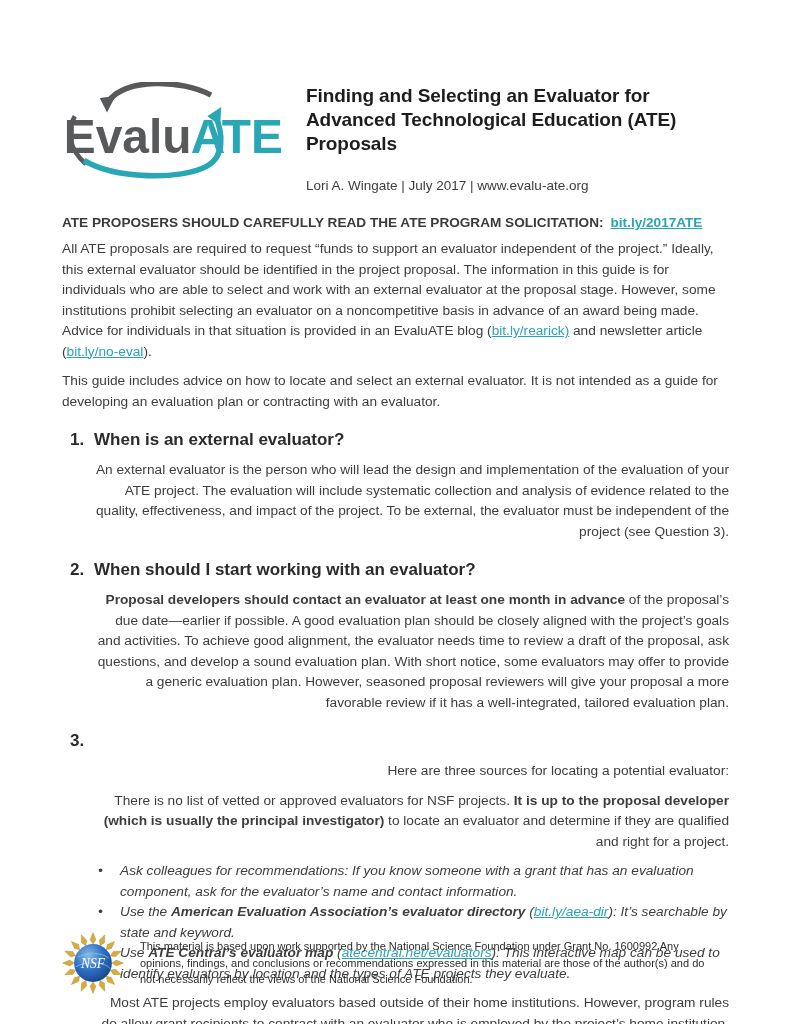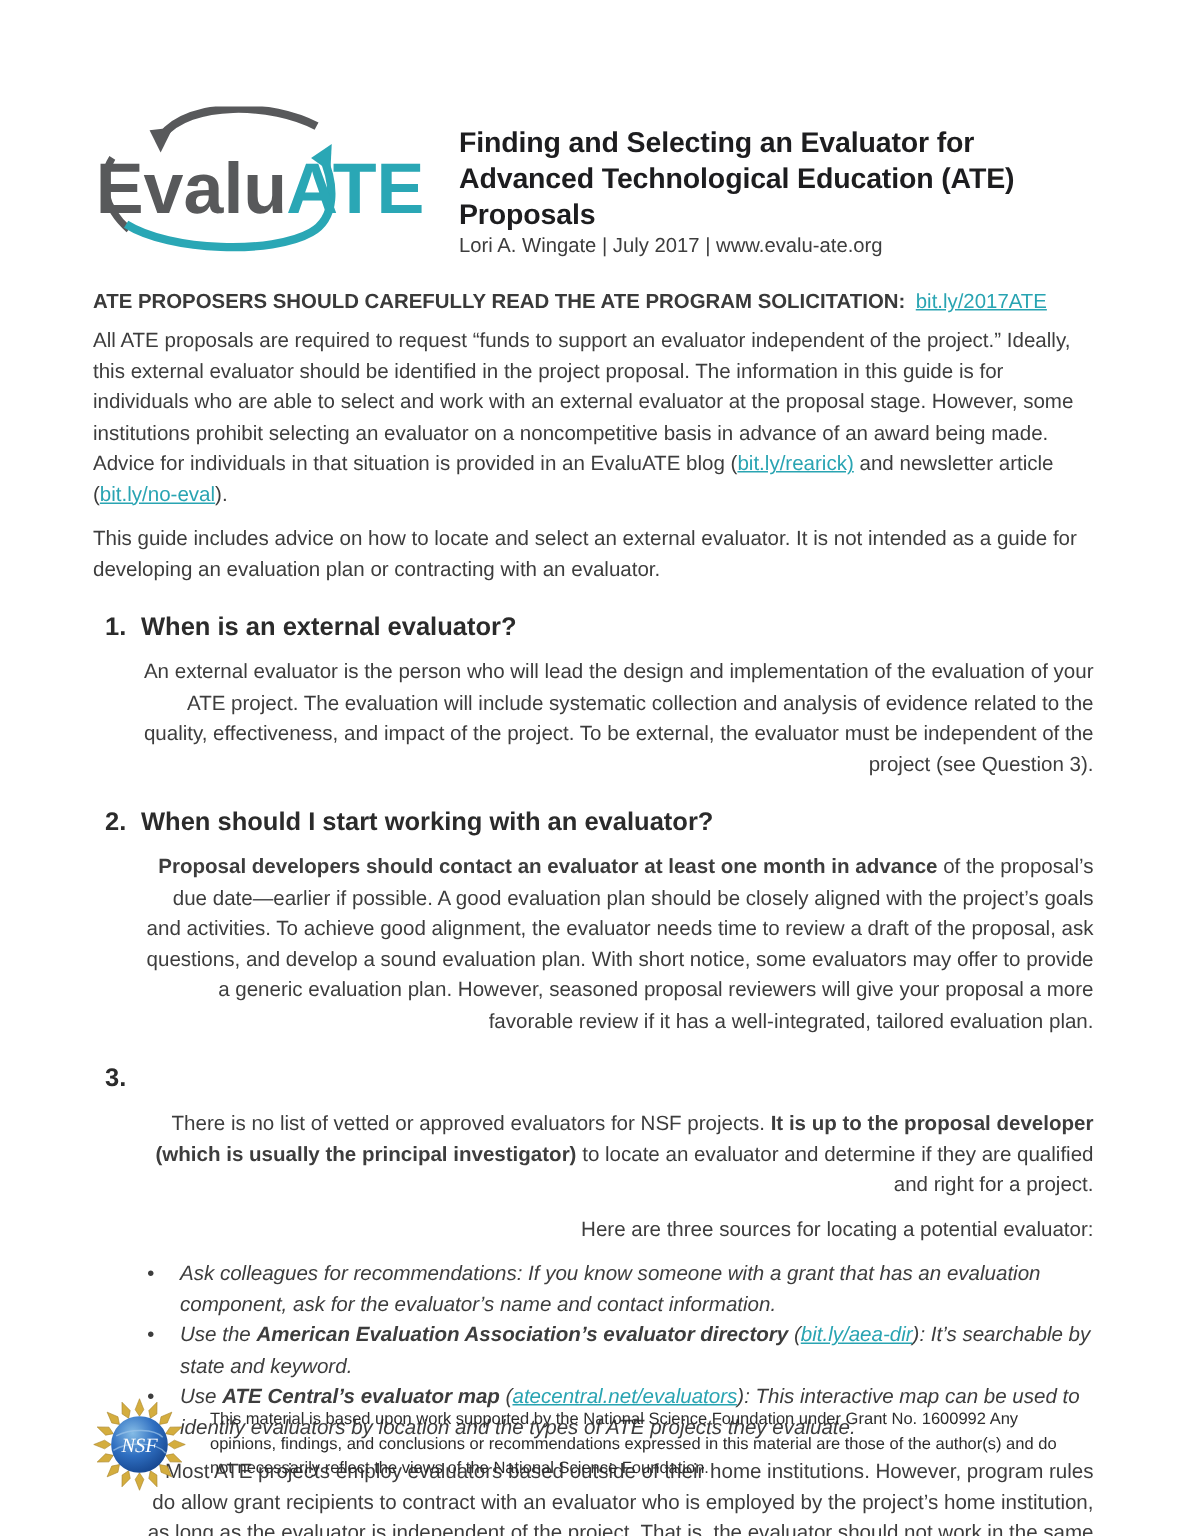--- a/index.html
+++ b/index.html
@@ -7,24 +7,24 @@
     width:791px;height:1024px;background:#ffffff;position:relative;overflow:hidden;
     font-family:"Liberation Sans",sans-serif;color:#3d3d3d;
   }
   .content{padding:68px 62px 0 62px;}
   
   .brand-row{display:flex;align-items:center;gap:14px;}
   .logo-wrap{width:230px;height:98px;flex:none;}
   .logo-wrap svg{width:100%;height:100%;display:block;}
   .title-block{padding-top:16px;}
   h1{font-size:19px;line-height:24px;margin:0;color:#1d1d1f;font-weight:bold;max-width:440px;letter-spacing:-.1px;}
-  .byline{font-size:13.5px;margin-top:0;color:#3d3d3d;}
+  .byline{font-size:13.5px;margin-top:22px;color:#3d3d3d;}
   
   .solicitation{font-weight:bold;font-size:13.6px;color:#3a3a3a;margin:22px 0 6px 0;}
-  .sol-link{margin-left:7px;font-weight:normal;}
+  .sol-link{margin-left:7px;font-weight:bold;}
   p.body{font-size:13.7px;line-height:20.5px;margin:9px 0;color:#3d3d3d;}
   .lnk{color:#29a4b2;text-decoration:underline;cursor:pointer;}
   .it{}
   .bd{font-weight:bold;}
   
   .sec-h{display:flex;font-weight:bold;font-size:17px;color:#2b2b2b;margin:17px 0 5px 0;line-height:22px;}
   .sec-h .num{width:24px;padding-left:8px;flex:none;}
   .sec-body{margin-left:33px;text-align:right;}
   ul.blist{margin:4px 0 8px 33px;padding:0;list-style:none;font-style:italic;}
   ul.blist li{position:relative;padding-left:25px;font-size:13.7px;line-height:20.5px;color:#3d3d3d;}
@@ -80,22 +80,22 @@
     <span>When should I start working with an evaluator?</span>
   </div>
   <div class="sec-body">
     <p class="body"><span class="bd">Proposal developers should contact an evaluator at least one month in advance</span><span> of the proposal’s due date—earlier if possible. A good evaluation plan should be closely aligned with the project’s goals and activities. To achieve good alignment, the evaluator needs time to review a draft of the proposal, ask questions, and develop a sound evaluation plan. With short notice, some evaluators may offer to provide a generic evaluation plan. However, seasoned proposal reviewers will give your proposal a more favorable review if it has a well-integrated, tailored evaluation plan.</span></p>
   </div>
 
   <div class="sec-h">
     <span class="num">3.</span>
   </div>
   <div class="sec-body">
+    <p class="body"><span>Here are three sources for locating a potential evaluator:</span></p>
     <p class="body"><span>There is no list of vetted or approved evaluators for NSF projects. </span><span class="bd">It is up to the proposal developer (which is usually the principal investigator)</span><span> to locate an evaluator and determine if they are qualified and right for a project.</span></p>
-    <p class="body"><span>Here are three sources for locating a potential evaluator:</span></p>
   </div>
   <ul class="blist">
     <li><span>Ask colleagues for recommendations: If you know someone with a grant that has an evaluation component, ask for the evaluator’s name and contact information.</span></li>
     <li><span>Use the </span><span class="bd">American Evaluation Association’s evaluator directory</span><span> (</span><a class="lnk">bit.ly/aea-dir</a><span>): It’s searchable by state and keyword.</span></li>
     <li><span>Use </span><span class="bd">ATE Central’s evaluator map</span><span> (</span><a class="lnk">atecentral.net/evaluators</a><span>): This interactive map can be used to identify evaluators by location and the types of ATE projects they evaluate.</span></li>
   </ul>
   <div class="sec-body">
     <p class="body"><span>Most ATE projects employ evaluators based outside of their home institutions. However, program rules do allow grant recipients to contract with an evaluator who is employed by the project’s home institution, as long as the evaluator is </span><span class="it">independent of the project</span><span>. That is, the evaluator should not work in the same unit</span></p>
   </div>
 

